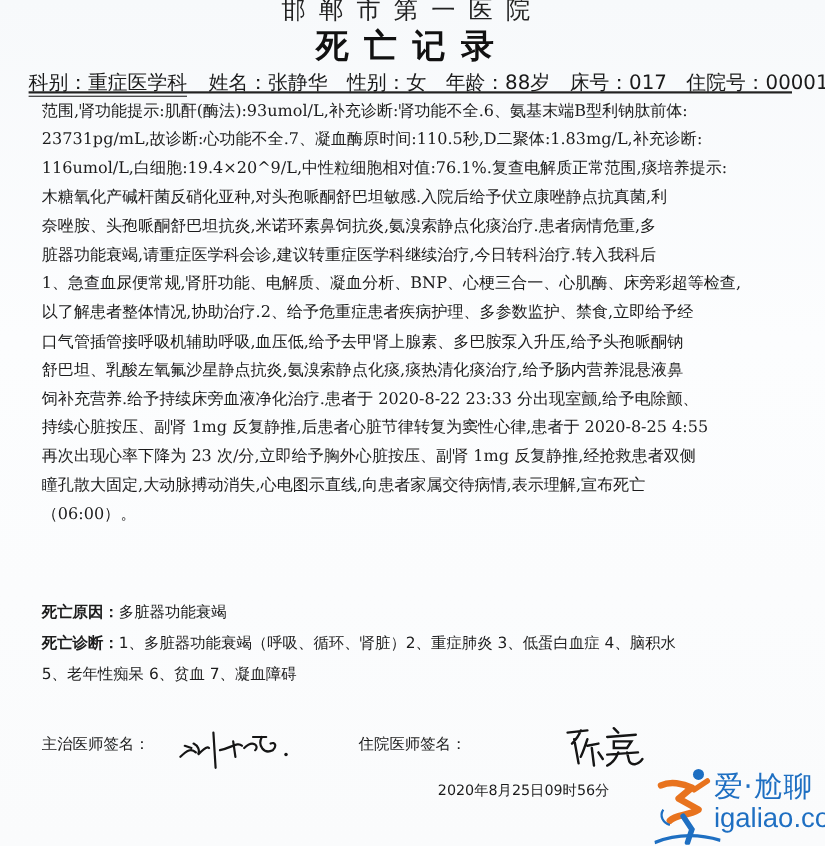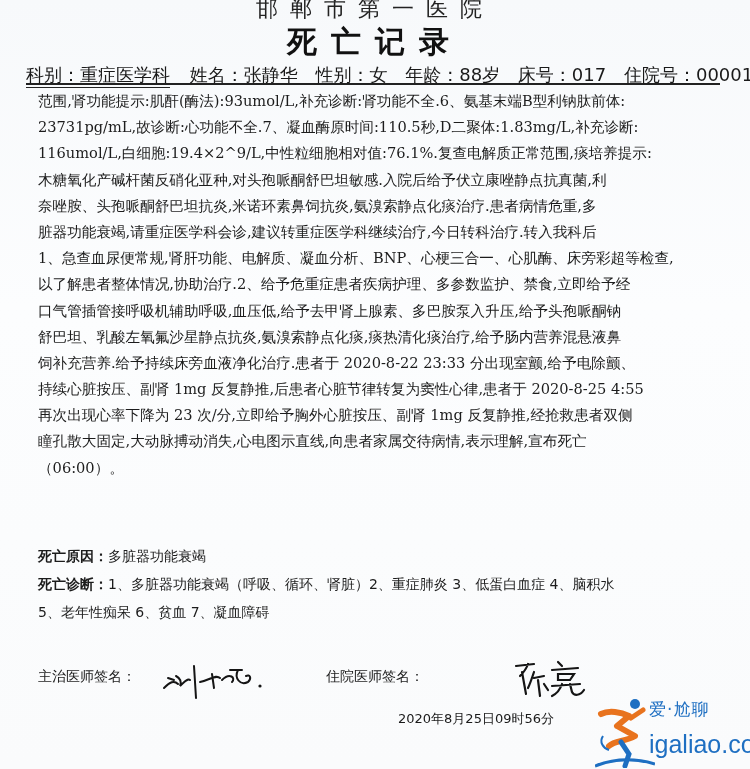--- a/index.html
+++ b/index.html
@@ -130,21 +130,21 @@
     }
     .wm-logo {
       position: absolute;
       left: 0; top: 0;
     }
     .wm-cn {
       position: absolute;
       left: 54px;
       top: 2px;
       font-family: "DejaVu Sans", "Liberation Sans", sans-serif;
-      font-size: 17px;
+      font-size: 26px;
       color: #1e6fc2;
       white-space: nowrap;
       letter-spacing: 1px;
     }
     .wm-en {
       position: absolute;
       left: 54px;
       top: 34px;
       font-family: "Liberation Sans", "DejaVu Sans", sans-serif;
       font-size: 25px;
@@ -165,21 +165,21 @@
     <span class="field">姓名：张静华</span>
     <span class="field">性别：女</span>
     <span class="field">年龄：88岁</span>
     <span class="field">床号：017</span>
     <span class="field">住院号：0000138197</span>
   </div>
 
   <div class="body-text">
     <span class="line">范围,肾功能提示:肌酐(酶法):93umol/L,补充诊断:肾功能不全.6、氨基末端B型利钠肽前体:</span>
     <span class="line">23731pg/mL,故诊断:心功能不全.7、凝血酶原时间:110.5秒,D二聚体:1.83mg/L,补充诊断:</span>
-    <span class="line">116umol/L,白细胞:19.4×2^9/L,中性粒细胞相对值:76.1%.复查电解质正常范围,痰培养提示:</span>
+    <span class="line">116umol/L,白细胞:19.4×20^9/L,中性粒细胞相对值:76.1%.复查电解质正常范围,痰培养提示:</span>
     <span class="line">木糖氧化产碱杆菌反硝化亚种,对头孢哌酮舒巴坦敏感.入院后给予伏立康唑静点抗真菌,利</span>
     <span class="line">奈唑胺、头孢哌酮舒巴坦抗炎,米诺环素鼻饲抗炎,氨溴索静点化痰治疗.患者病情危重,多</span>
     <span class="line">脏器功能衰竭,请重症医学科会诊,建议转重症医学科继续治疗,今日转科治疗.转入我科后</span>
     <span class="line">1、急查血尿便常规,肾肝功能、电解质、凝血分析、BNP、心梗三合一、心肌酶、床旁彩超等检查,</span>
     <span class="line">以了解患者整体情况,协助治疗.2、给予危重症患者疾病护理、多参数监护、禁食,立即给予经</span>
     <span class="line">口气管插管接呼吸机辅助呼吸,血压低,给予去甲肾上腺素、多巴胺泵入升压,给予头孢哌酮钠</span>
     <span class="line">舒巴坦、乳酸左氧氟沙星静点抗炎,氨溴索静点化痰,痰热清化痰治疗,给予肠内营养混悬液鼻</span>
     <span class="line">饲补充营养.给予持续床旁血液净化治疗.患者于 2020-8-22 23:33 分出现室颤,给予电除颤、</span>
     <span class="line">持续心脏按压、副肾 1mg 反复静推,后患者心脏节律转复为窦性心律,患者于 2020-8-25 4:55</span>
     <span class="line">再次出现心率下降为 23 次/分,立即给予胸外心脏按压、副肾 1mg 反复静推,经抢救患者双侧</span>

